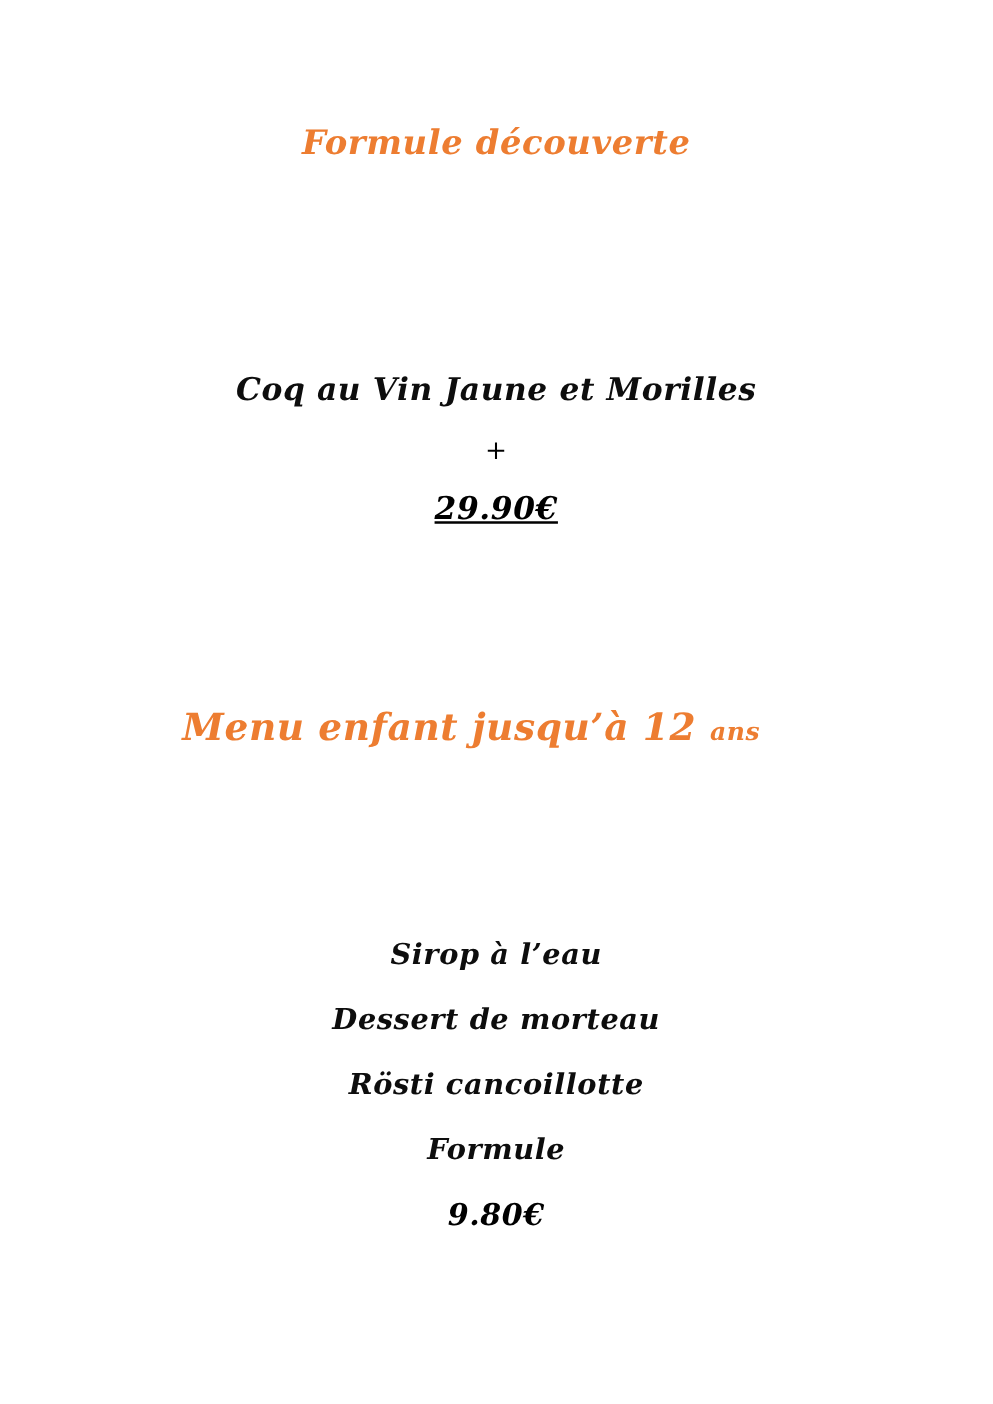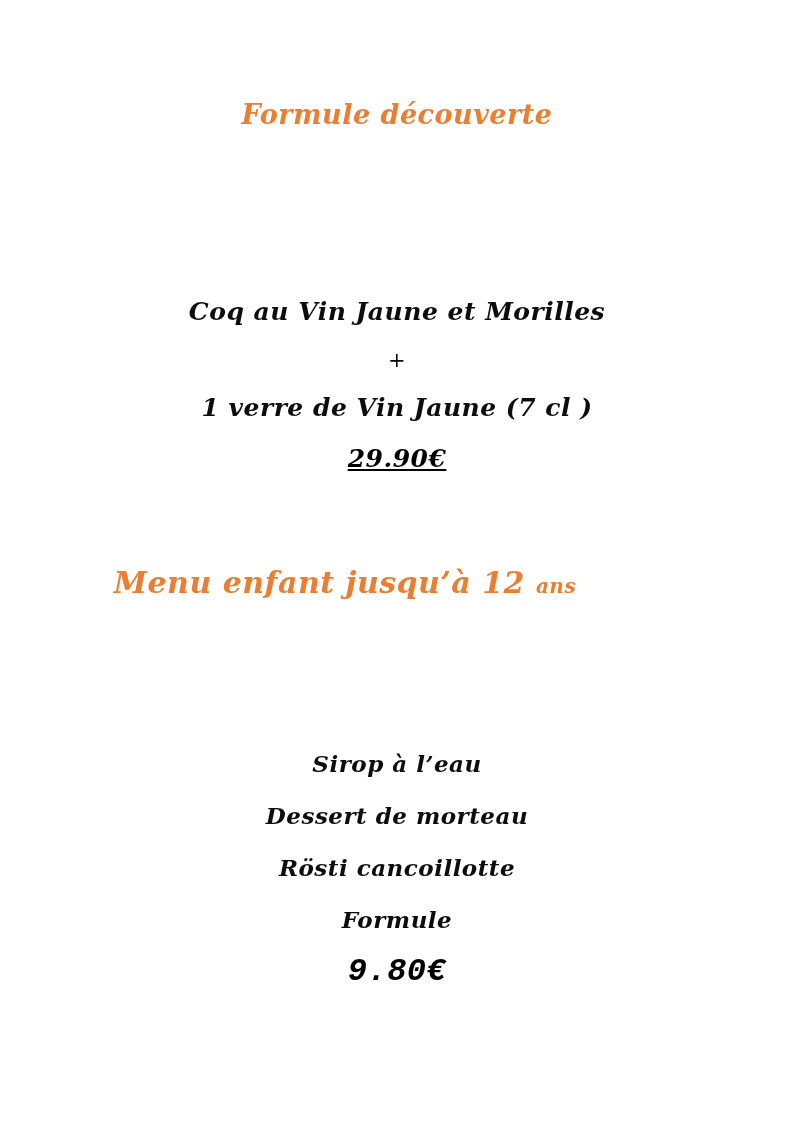--- a/index.html
+++ b/index.html
@@ -65,53 +65,52 @@
     text-decoration: underline;
   }
 
   .heading-enfant {
     position: absolute;
     top: 563px;
     left: 0;
     width: 690px;
     font-size: 30px;
     line-height: 40px;
+    padding-left: 32px;
   }
   .heading-enfant .small {
     font-size: 20px;
   }
 
   .block-enfant {
     position: absolute;
     top: 738px;
     left: 0;
     width: 794px;
   }
   .block-enfant .line {
     color: #0d0d0d;
     font-size: 23px;
     line-height: 52px;
   }
   .block-enfant .price {
-    font-size: 32px;
+    font-size: 24px;
     line-height: 52px;
-    font-family: Liberation Mono, monospace;
   }
 </style>
 </head>
 <body>
 
 <div class="page">
 
   <div class="script section-heading heading-formule">Formule découverte</div>
 
   <div class="block-decouverte">
     <div class="script line">Coq au Vin Jaune et Morilles</div>
     <div class="script plus">+</div>
-    <div class="script line">1 verre de Vin Jaune (7 cl )</div>
     <div class="script price">29.90€</div>
   </div>
 
   <div class="script section-heading heading-enfant">
     <span>Menu enfant jusqu’à 12</span>
     <span class="small">ans</span>
   </div>
 
   <div class="block-enfant">
     <div class="script line">Sirop à l’eau</div>

